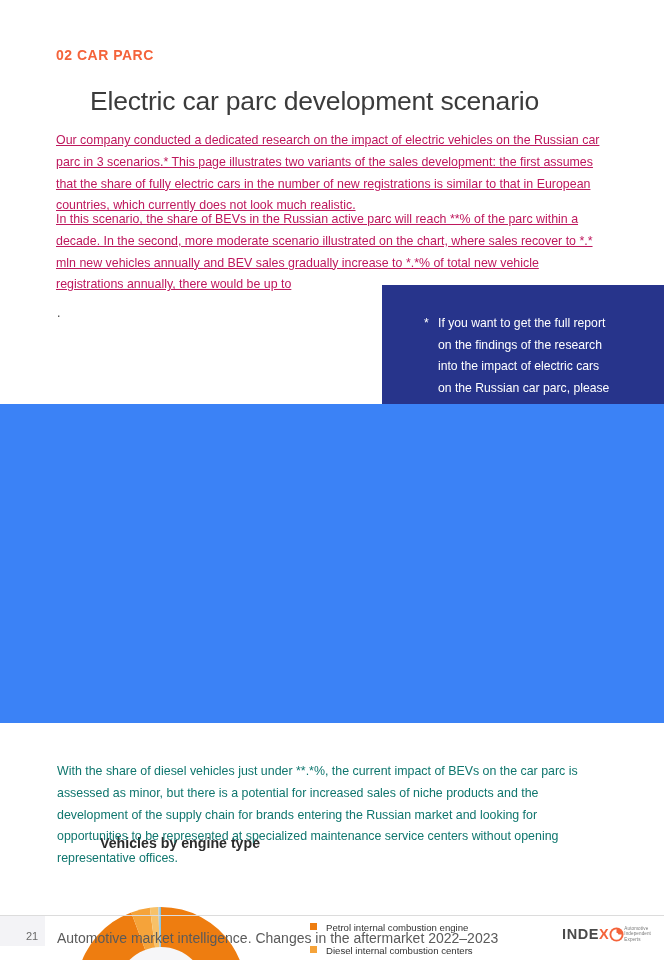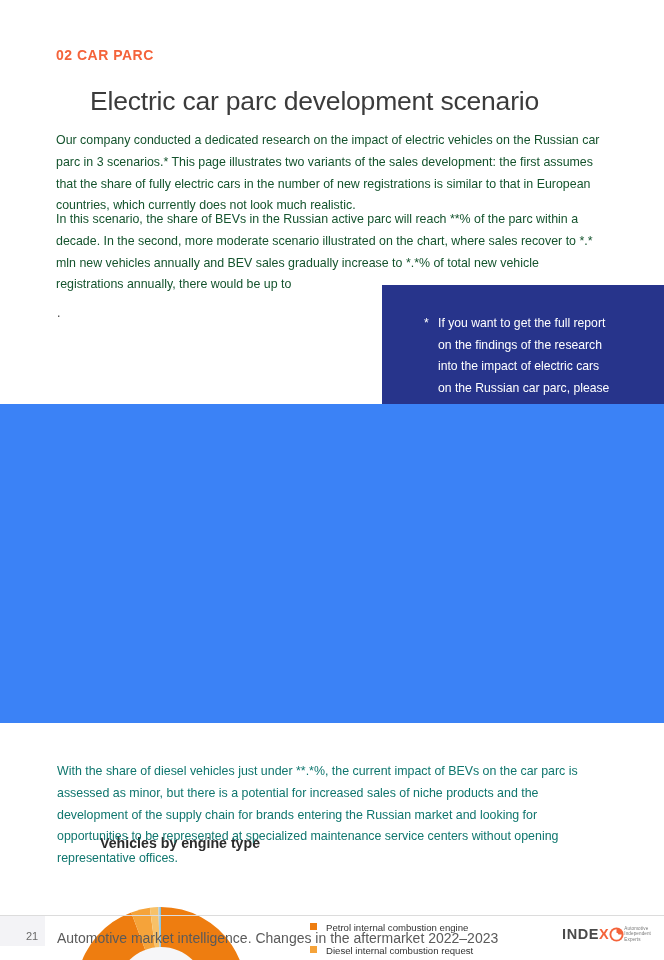--- a/index.html
+++ b/index.html
@@ -45,21 +45,22 @@
     margin-left: 35px;
   }
 
   
   .para {
     position: absolute;
     left: 56px;
     width: 545px;
     font-size: 12.4px;
     line-height: 21.6px;
-    color: #14532d;
+    color: #be185d;
+    text-decoration: underline;
   }
   .para-1 { top: 118px; }
   .para-2 { top: 197px; }
   .para-dot {
     position: absolute;
     left: 57px;
     top: 303px;
     font-size: 12.4px;
     line-height: 21.6px;
     color: #404040;
@@ -249,21 +250,21 @@
       </svg>
     </div>
 
     <div class="legend">
       <div class="legend-item">
         <span class="legend-swatch" style="background: rgb(238, 125, 16);"></span>
         <span>Petrol internal combustion engine</span>
       </div>
       <div class="legend-item">
         <span class="legend-swatch" style="background: rgb(245, 163, 58);"></span>
-        <span>Diesel internal combustion request</span>
+        <span>Diesel internal combustion centers</span>
       </div>
 
     </div>
   </div>
 
   <p class="para-3">With the share of diesel vehicles just under **.*%, the current impact of BEVs on the car parc is assessed as minor, but there is a potential for increased sales of niche products and the development of the supply chain for brands entering the Russian market and looking for opportunities to be represented at specialized maintenance service centers without opening representative offices.</p>
 
   <div class="footer-rule"></div>
   <div class="footer-pagebox"></div>
   <div class="footer-pagenum">21</div>

